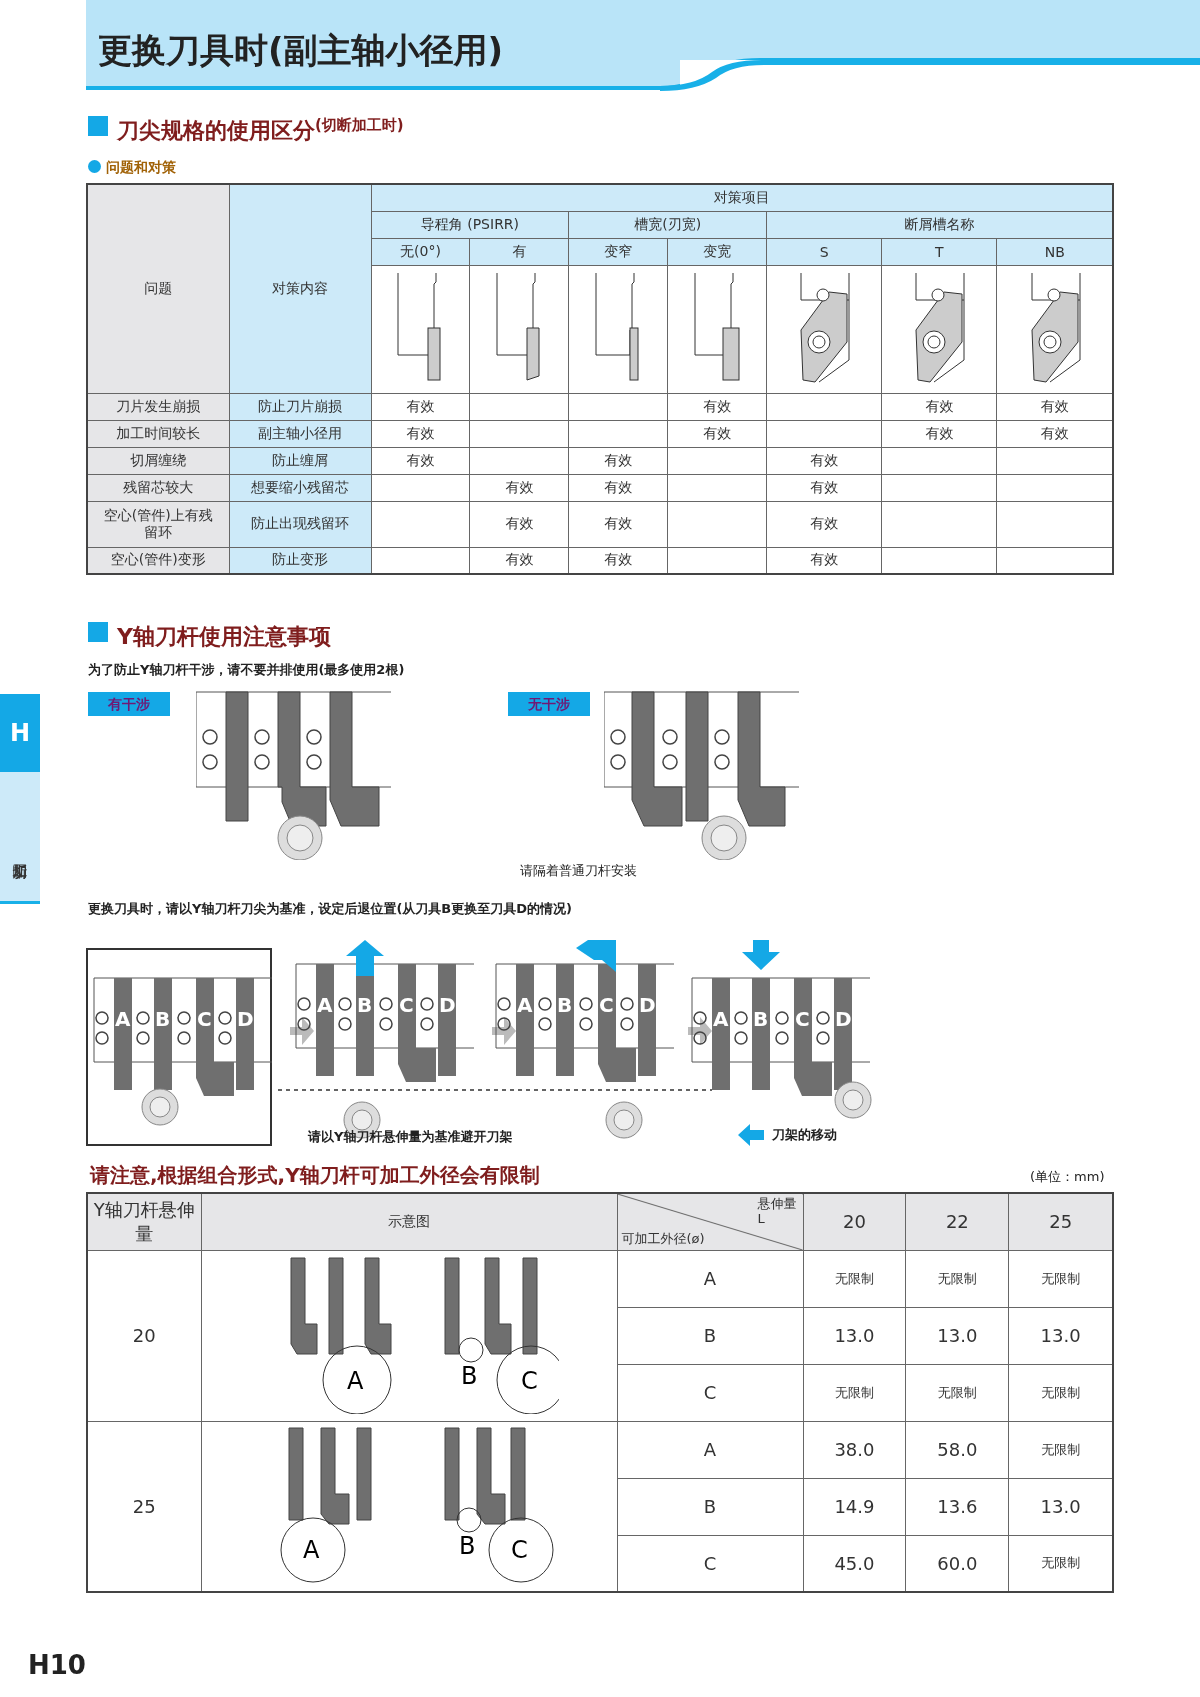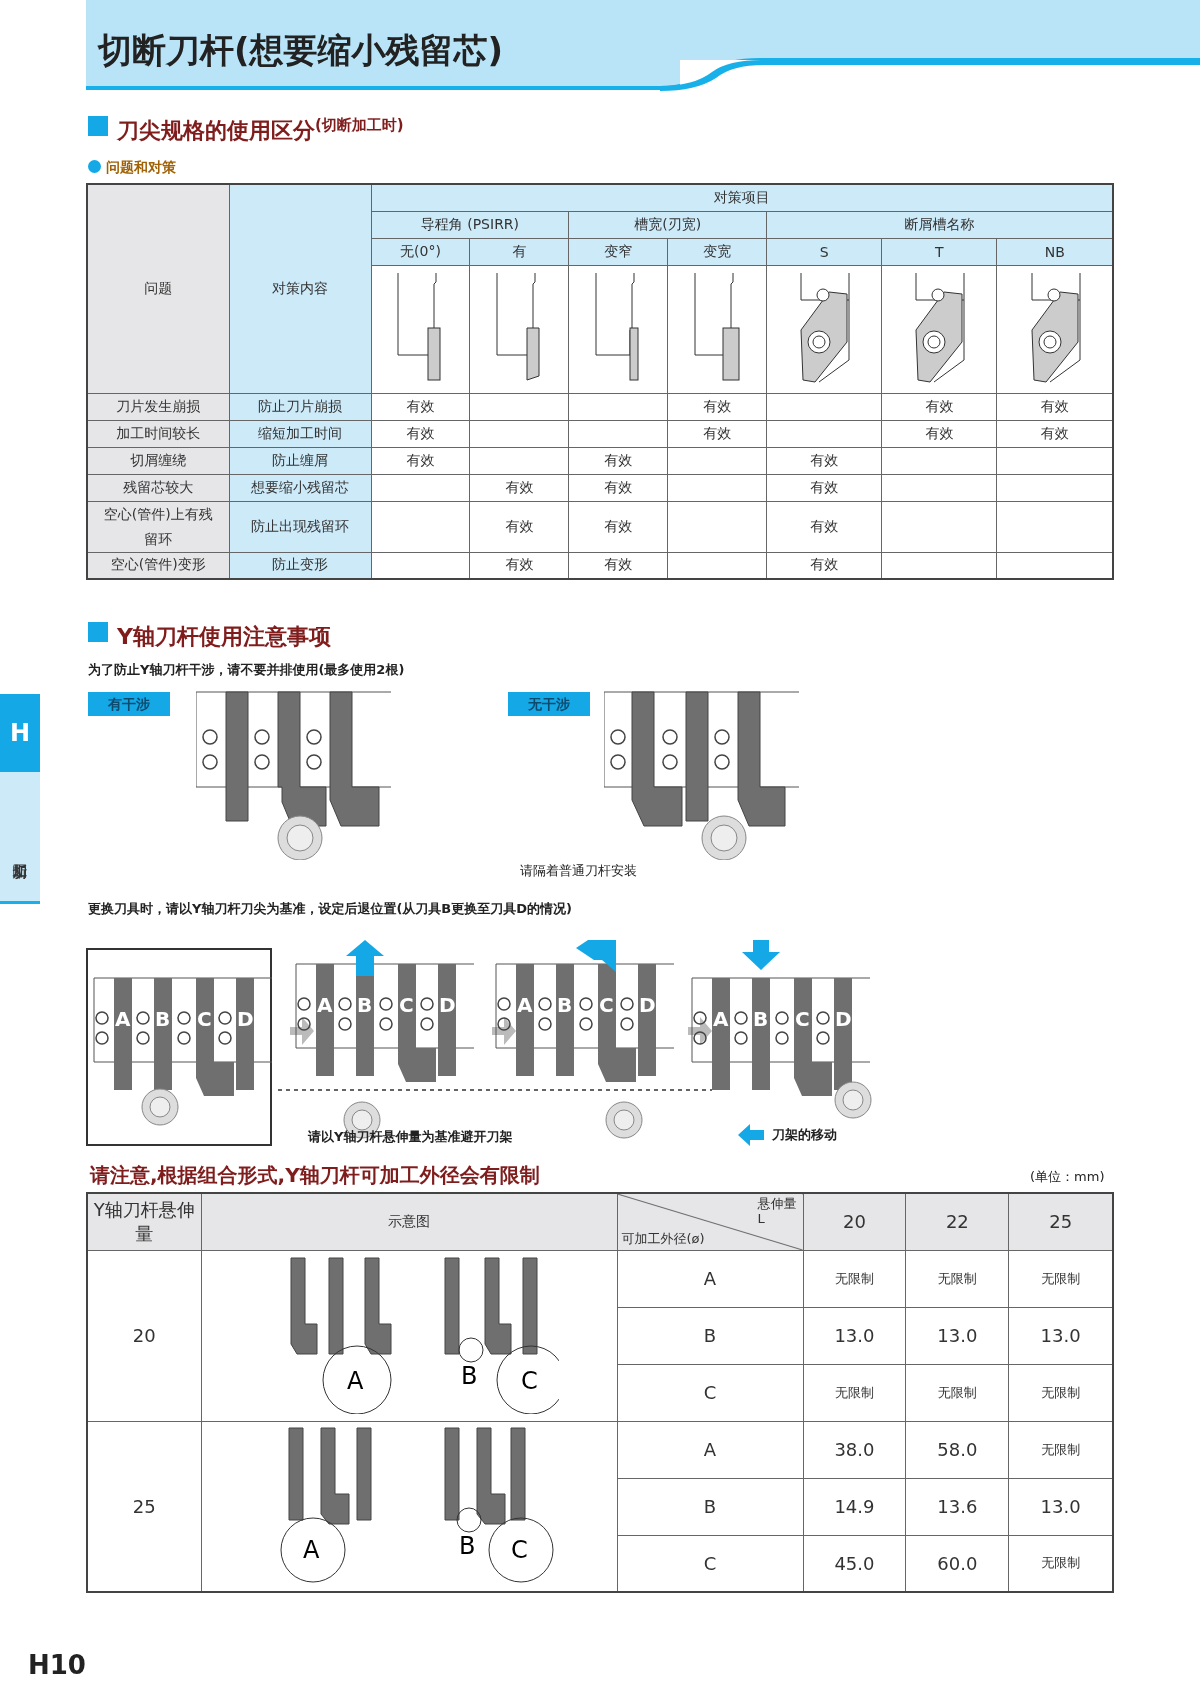--- a/index.html
+++ b/index.html
@@ -16,38 +16,38 @@
 td,th{border:1px solid #666;text-align:center;font-weight:normal;font-size:14px;color:#333}
 .t1{left:86px;top:183px;width:1028px;border:2px solid #444}
 .t1 .g{background:#e6e6e8}
 .t1 .b{background:#cdeaf9}
 .t1 td{height:27px}
 .t1 .img td{height:128px}
 .t2{left:86px;top:1192px;width:1028px;border:2px solid #444}
 .t2 .g{background:#e6e6e8}
 .t2 td{height:57px;font-size:18px}
 .t2 td.sm{font-size:13px}
-.tag{position:absolute;width:82px;height:24px;background:#14a8e6;color:#0c4a6e;font-size:14px;font-weight:bold;text-align:center;line-height:24px}
+.tag{position:absolute;width:82px;height:24px;background:#14a8e6;color:#701a75;font-size:14px;font-weight:bold;text-align:center;line-height:24px}
 .side-h{position:absolute;left:0;top:694px;width:40px;height:78px;background:#14a8e6;color:#fff;font-weight:bold;font-size:24px;text-align:center;line-height:78px}
 .side-t{position:absolute;left:0;top:772px;width:40px;height:132px;background:#cdeaf9;border-bottom:3px solid #18b0e8;font-size:15px;color:#333;writing-mode:vertical-rl;text-align:center;line-height:40px;padding-top:30px}
 .txt{position:absolute;font-size:14px;color:#222}
 .page{position:absolute;left:28px;top:1650px;font-size:26px;font-weight:bold}
 svg{position:absolute}
 .diag{position:absolute}
 </style>
 </head>
 <body>
 
 <div class="hdr"></div>
 <svg class="hdr-curve" width="1200" height="95">
   <path d="M86 86 L660 86 Q690 86 710 70 Q725 58 760 58 L1200 58 L1200 0 L1200 64 L762 64 Q730 64 714 76 Q694 90 660 90 L86 90 Z" fill="#18b0e8"></path>
   <rect x="680" y="60" width="520" height="35" fill="#fff"></rect>
   <path d="M660 86 Q694 86 712 72 Q728 60 762 60 L1200 60 L1200 65 L764 65 Q732 65 716 78 Q696 91 660 91 Z" fill="#18b0e8"></path>
 </svg>
-<div class="title">切断刀杆(想要缩小残留芯)</div>
+<div class="title">更换刀具时(副主轴小径用)</div>
 
 <div class="side-h">H</div>
 <div class="side-t">切断加工</div>
 
 <div class="sec-h" style="left:88px;top:116px">
   <span class="sq"></span>
   <span>刀尖规格的使用区分</span>
     <small>(切断加工时)</small>
 </div>
 <div class="sub" style="left:88px;top:159px"><span class="dot"></span><span>问题和对策</span></div>
@@ -118,21 +118,21 @@
     <td>有效</td>
         <td></td>
         <td></td>
         <td>有效</td>
         <td></td>
         <td>有效</td>
         <td>有效</td>
   </tr>
   <tr>
     <td class="g">加工时间较长</td>
-        <td class="b">缩短加工时间</td>
+        <td class="b">副主轴小径用</td>
     <td>有效</td>
         <td></td>
         <td></td>
         <td>有效</td>
         <td></td>
         <td>有效</td>
         <td>有效</td>
   </tr>
   <tr>
     <td class="g">切屑缠绕</td>
@@ -150,21 +150,21 @@
         <td class="b">想要缩小残留芯</td>
     <td></td>
         <td>有效</td>
         <td>有效</td>
         <td></td>
         <td>有效</td>
         <td></td>
         <td></td>
   </tr>
   <tr>
-    <td class="g" style="height:46px;padding:0 14px;line-height:25px">空心(管件)上有残留环</td>
+    <td class="g" style="height:46px;padding:0 14px;line-height:17px">空心(管件)上有残留环</td>
         <td class="b">防止出现残留环</td>
     <td></td>
         <td>有效</td>
         <td>有效</td>
         <td></td>
         <td>有效</td>
         <td></td>
         <td></td>
   </tr>
   <tr>

